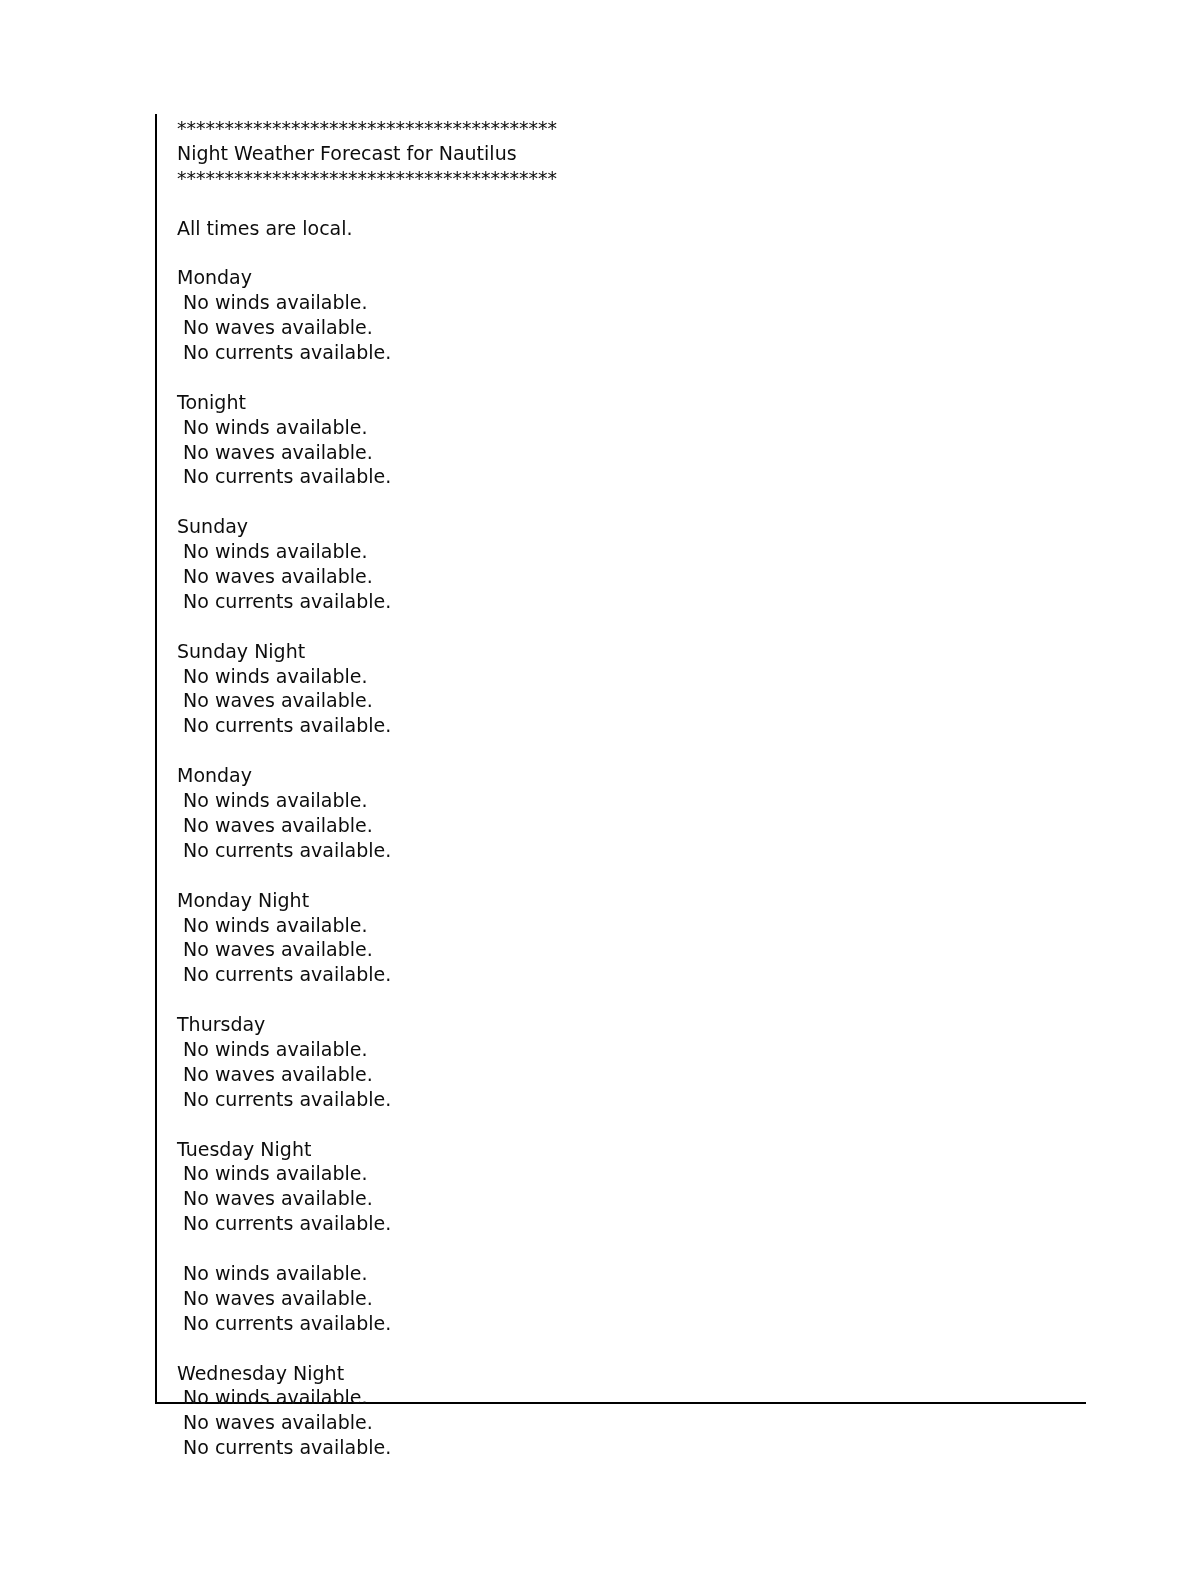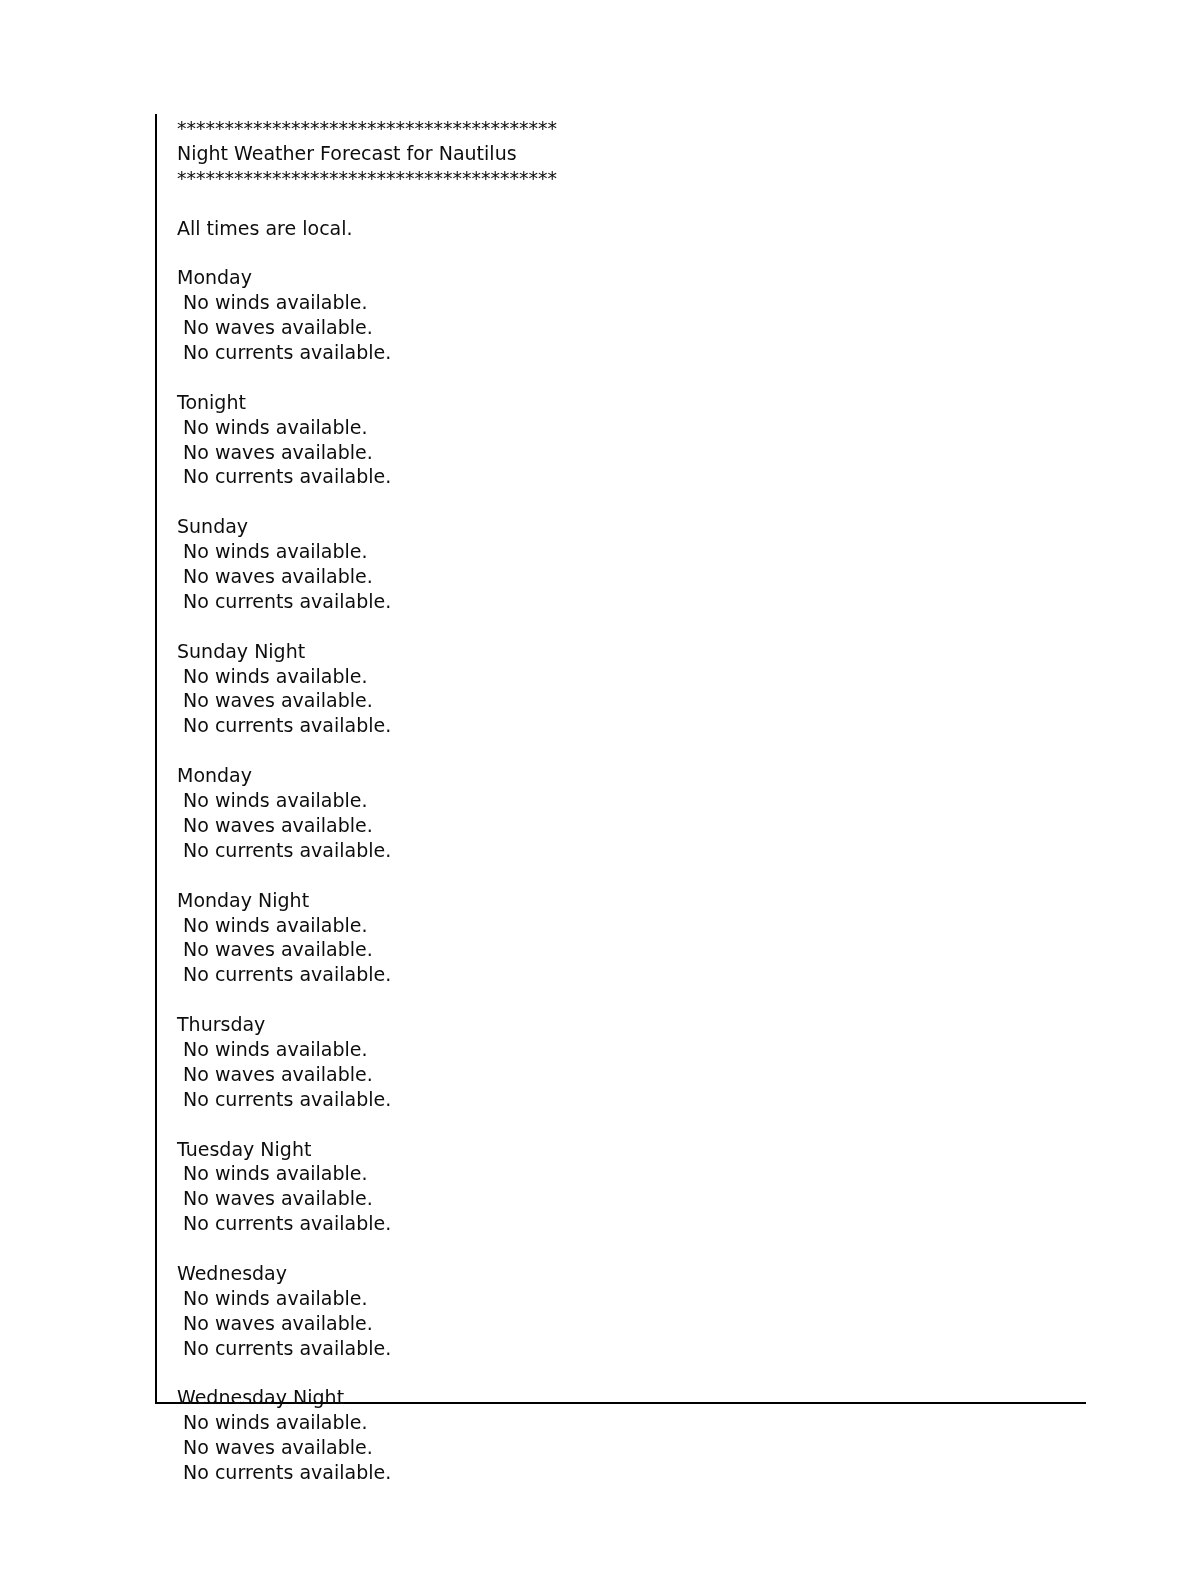--- a/index.html
+++ b/index.html
@@ -119,21 +119,20 @@
 
   <div>
     <div class="line">Tuesday Night</div>
     <div class="line"> No winds available.</div>
     <div class="line"> No waves available.</div>
     <div class="line"> No currents available.</div>
     <div class="line blank"></div>
   </div>
 
   <div>
-    <div class="line">Wednesday</div>
     <div class="line"> No winds available.</div>
     <div class="line"> No waves available.</div>
     <div class="line"> No currents available.</div>
     <div class="line blank"></div>
   </div>
 
   <div>
     <div class="line">Wednesday Night</div>
     <div class="line"> No winds available.</div>
     <div class="line"> No waves available.</div>

